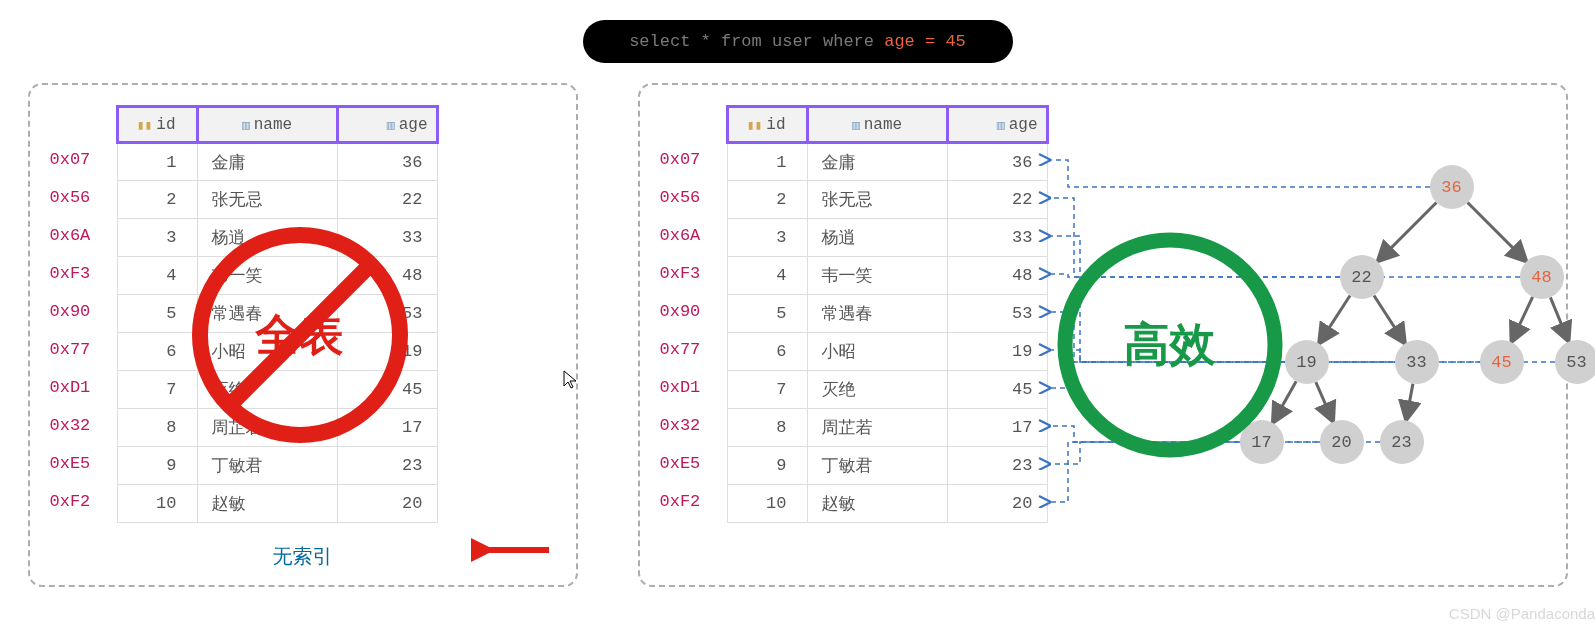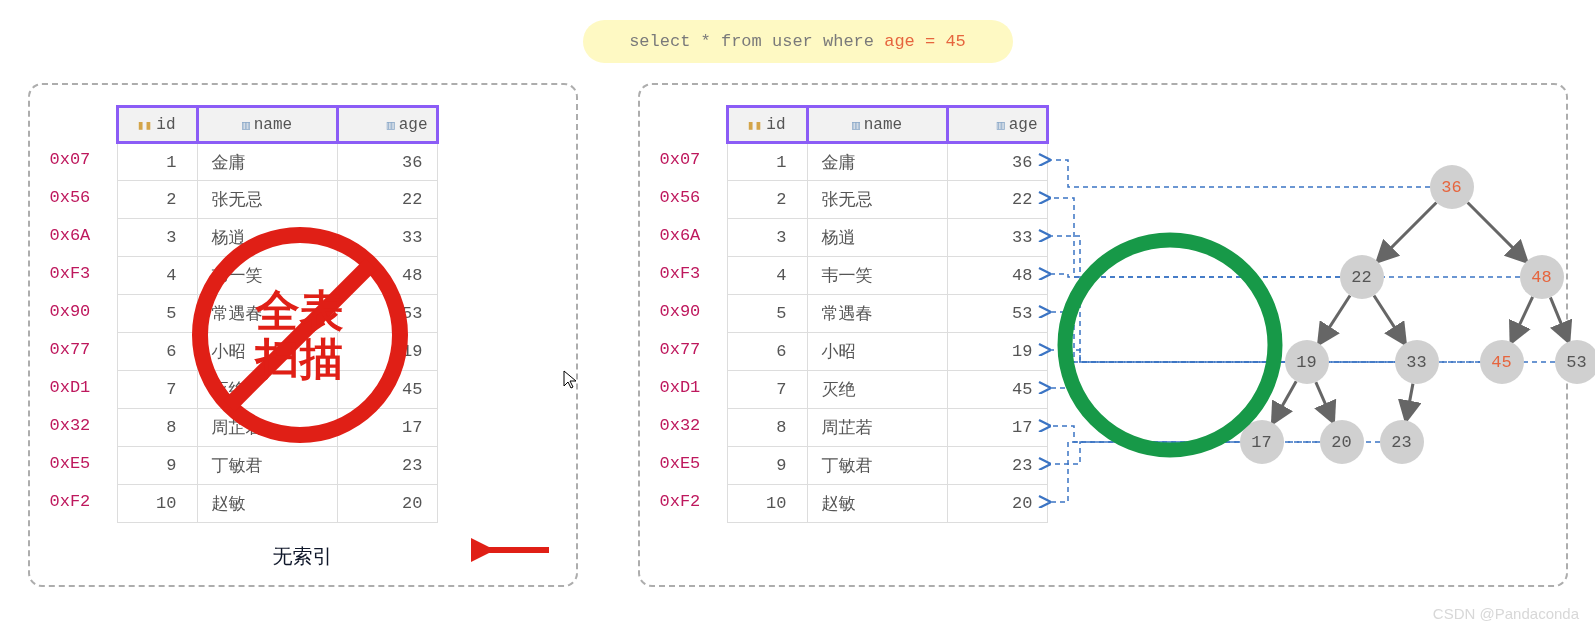--- a/index.html
+++ b/index.html
@@ -9,21 +9,21 @@
     background: #fff;
     font-family: "Consolas", "Monaco", "Courier New", monospace;
     color: #333;
     width: 1595px;
     height: 628px;
     position: relative;
   }
   .sql-bar {
     width: 430px;
     margin: 10px auto 20px;
-    background: #fef9c3;
+    background: #000000;
     border-radius: 22px;
     padding: 12px 30px;
     font-size: 17px;
     color: #7a7a7a;
     text-align: center;
   }
   .sql-bar .hl { color: #e6653e; }
   .panels {
     display: flex;
     gap: 60px;
@@ -75,21 +75,21 @@
     height: 38px;
     font-size: 17px;
     color: #555;
     padding: 0 14px;
   }
   .col-id { width: 80px; text-align: right; padding-right: 20px !important; }
   .col-name { width: 140px; color: #666; margin-left: 32px; }
   .col-age { width: 100px; text-align: right; padding-left: 30px !important; }
   .caption {
     text-align: center;
-    color: #0f172a;
+    color: #0369a1;
     font-size: 20px;
     margin-top: 20px;
     font-family: "Microsoft YaHei", sans-serif;
   }
   .caption-right { margin-left: -200px; }
   
   .prohibit {
     position: absolute;
     left: 155px; top: 135px;
     width: 230px; height: 230px;
@@ -144,21 +144,21 @@
     background: #d0d0d0;
     color: #555;
     font-size: 17px;
     display: flex;
     align-items: center;
     justify-content: center;
   }
   .node.hl { color: #e6653e; }
   .watermark {
     position: absolute;
-    right: 16px; bottom: 6px;
+    right: 0; bottom: 6px;
     color: #d8d8d8;
     font-size: 15px;
     font-family: Arial, sans-serif;
   }
   .cursor {
     position: absolute;
     left: 563px; top: 370px;
     font-size: 18px;
     color: #000;
   }
@@ -248,21 +248,20 @@
           </tbody>
       </table>
     </div>
     <div class="prohibit">
       <svg width="230" height="230">
         <circle cx="115" cy="115" r="100" fill="none" stroke="#e01f16" stroke-width="16"></circle>
         <line x1="44" y1="186" x2="186" y2="44" stroke="#e01f16" stroke-width="16"></line>
       </svg>
       <div class="prohibit-text">
         <span>全表</span><br>
-        <span>扫描</span>
       </div>
     </div>
     <svg class="red-arrow" width="80" height="30">
       <defs>
           <marker id="rah" markerWidth="12" markerHeight="12" refX="2" refY="5" orient="auto">
         <path d="M10,0 L0,5 L10,10 Z" fill="#e01f16"></path>
           </marker>
         </defs>
       <line x1="78" y1="15" x2="12" y2="15" stroke="#e01f16" stroke-width="6" marker-end="url(#rah)"></line>
     </svg>
@@ -392,20 +391,21 @@
         <div class="node" style="left: 465px; top: 185px;">53</div>
         <div class="node" style="left: 150px; top: 265px;">17</div>
         <div class="node" style="left: 230px; top: 265px;">20</div>
         <div class="node" style="left: 290px; top: 265px;">23</div>
       </div>
 
     <div class="eff-circle">
       <svg width="240" height="240">
         <circle cx="120" cy="120" r="105" fill="none" stroke="#179948" stroke-width="15"></circle>
       </svg>
+      <div class="eff-text">高效</div>
     </div>
 
   </div>
 </div>
 
 <div class="cursor">
   <svg width="16" height="20">
       <path d="M1,1 L1,16 L5,12 L8,18 L10,17 L7,11 L13,11 Z" fill="#fff" stroke="#000" stroke-width="1"></path>
     </svg>
 </div>

